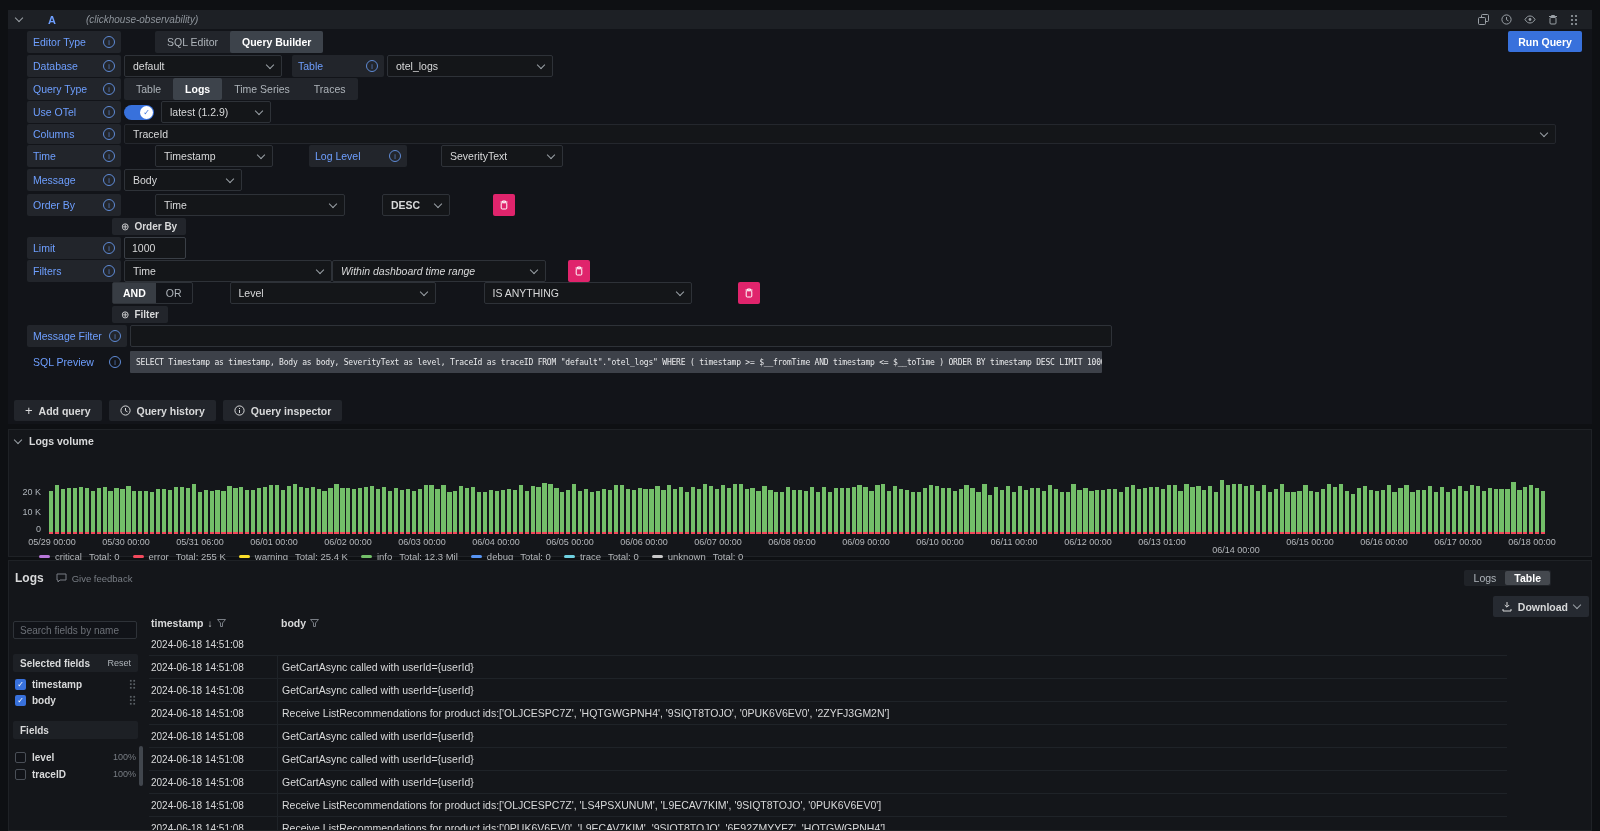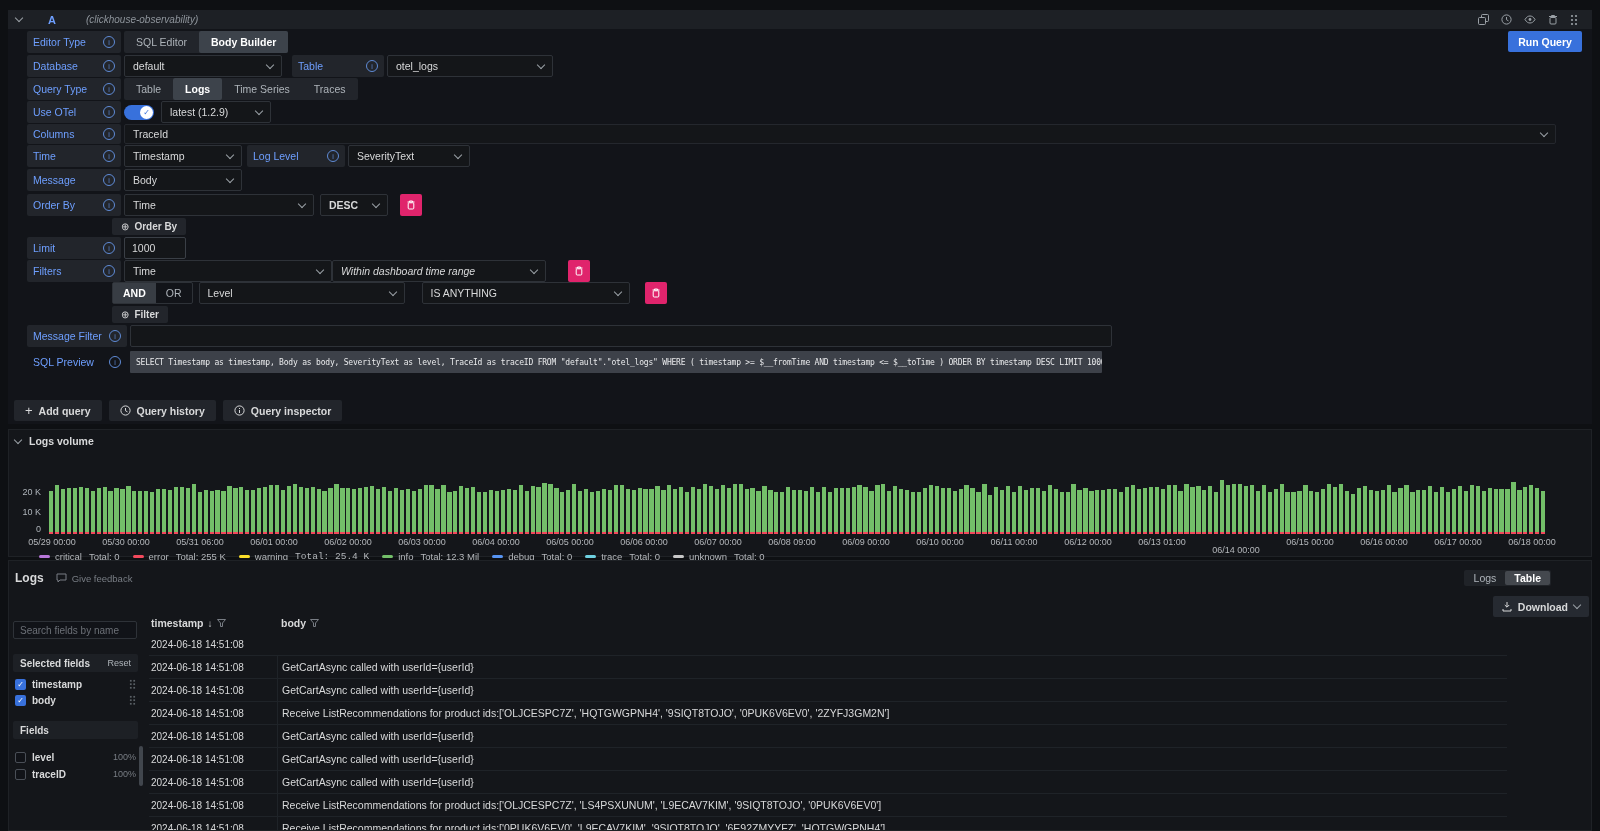--- a/index.html
+++ b/index.html
@@ -13,21 +13,21 @@
   .qicons{position:absolute;right:14px;top:0;height:19px;display:flex;align-items:center;gap:12px;color:#9aa0a6;}
   .qicons svg{display:block;}
   .chev{width:5px;height:5px;border-right:1px solid #9aa0a6;border-bottom:1px solid #9aa0a6;
         transform:rotate(45deg);display:inline-block;margin-top:-3px;flex:none;}
   .chev.lg{margin-left:8px;}
   .run-btn{position:absolute;right:10px;top:21px;width:74px;height:21px;background:#3871dc;color:#fff;
            border:none;border-radius:2px;font-family:inherit;font-size:10.5px;font-weight:bold;cursor:pointer;}
   .rows{position:absolute;left:19px;top:21px;right:36px;display:flex;flex-direction:column;}
   .frow{display:flex;align-items:stretch;height:22px;}
   .frow.h20{height:20px;} .frow.h17{height:17px;align-items:center;}
-  .mb1{margin-bottom:1px;} .mb2{margin-bottom:2px;} .mb3{margin-bottom:3px;} .mb4{margin-bottom:4px;}
+  .mb1{margin-bottom:1px;} .mb2{margin-bottom:2px;gap:31px;} .mb3{margin-bottom:3px;} .mb4{margin-bottom:4px;}
   .flabel{width:82px;flex:none;background:#22252b;color:#6e9fff;display:flex;align-items:center;
           justify-content:space-between;padding:0 6px;border-radius:2px;margin-right:3px;font-size:10.5px;}
   .infoi{width:10px;height:10px;border:1px solid #5f8bd6;border-radius:50%;color:#5f8bd6;font-size:7px;
          display:inline-flex;align-items:center;justify-content:center;font-style:normal;flex:none;}
   .dd{background:#141619;border:1px solid #2e3238;border-radius:2px;display:flex;align-items:center;
       justify-content:space-between;padding:0 8px;color:#d8d9da;gap:8px;}
   .dd .val{white-space:nowrap;overflow:hidden;}
   .grow{flex:1;}
   .seg{background:#22252b;border-radius:2px;display:flex;align-items:stretch;}
   .seg .opt{display:flex;align-items:center;padding:0 12px;color:#aeb4ba;border-radius:2px;cursor:pointer;}
@@ -152,21 +152,21 @@
 
     <div class="rows">
 
       <div class="frow mb2">
         <div class="flabel">
           <span>Editor Type</span>
             <span class="infoi">i</span>
         </div>
         <div class="seg">
           <div class="opt">SQL Editor</div>
-          <div class="opt sel">Body Builder</div>
+          <div class="opt sel">Query Builder</div>
         </div>
       </div>
 
       <div class="frow mb1">
         <div class="flabel">
           <span>Database</span>
             <span class="infoi">i</span>
         </div>
         <div class="dd" style="width:140px;">
           <span class="val">default</span>
@@ -663,21 +663,21 @@
           <span style="margin-left: 2px;">Total: 0</span>
         </span>
         <span class="legend-item">
           <span class="mk" style="background: rgb(242, 73, 92);"></span>
           <span>error</span>
           <span style="margin-left: 2px;">Total: 255 K</span>
         </span>
         <span class="legend-item">
           <span class="mk" style="background: rgb(250, 222, 42);"></span>
           <span>warning</span>
-          <span style="margin-left: 2px; font-family: Liberation Mono, monospace;">Total: 25.4 K</span>
+          <span style="margin-left: 2px;">Total: 25.4 K</span>
         </span>
         <span class="legend-item">
           <span class="mk" style="background: rgb(115, 191, 105);"></span>
           <span>info</span>
           <span style="margin-left: 2px;">Total: 12.3 Mil</span>
         </span>
         <span class="legend-item">
           <span class="mk" style="background: rgb(87, 148, 242);"></span>
           <span>debug</span>
           <span style="margin-left: 2px;">Total: 0</span>

